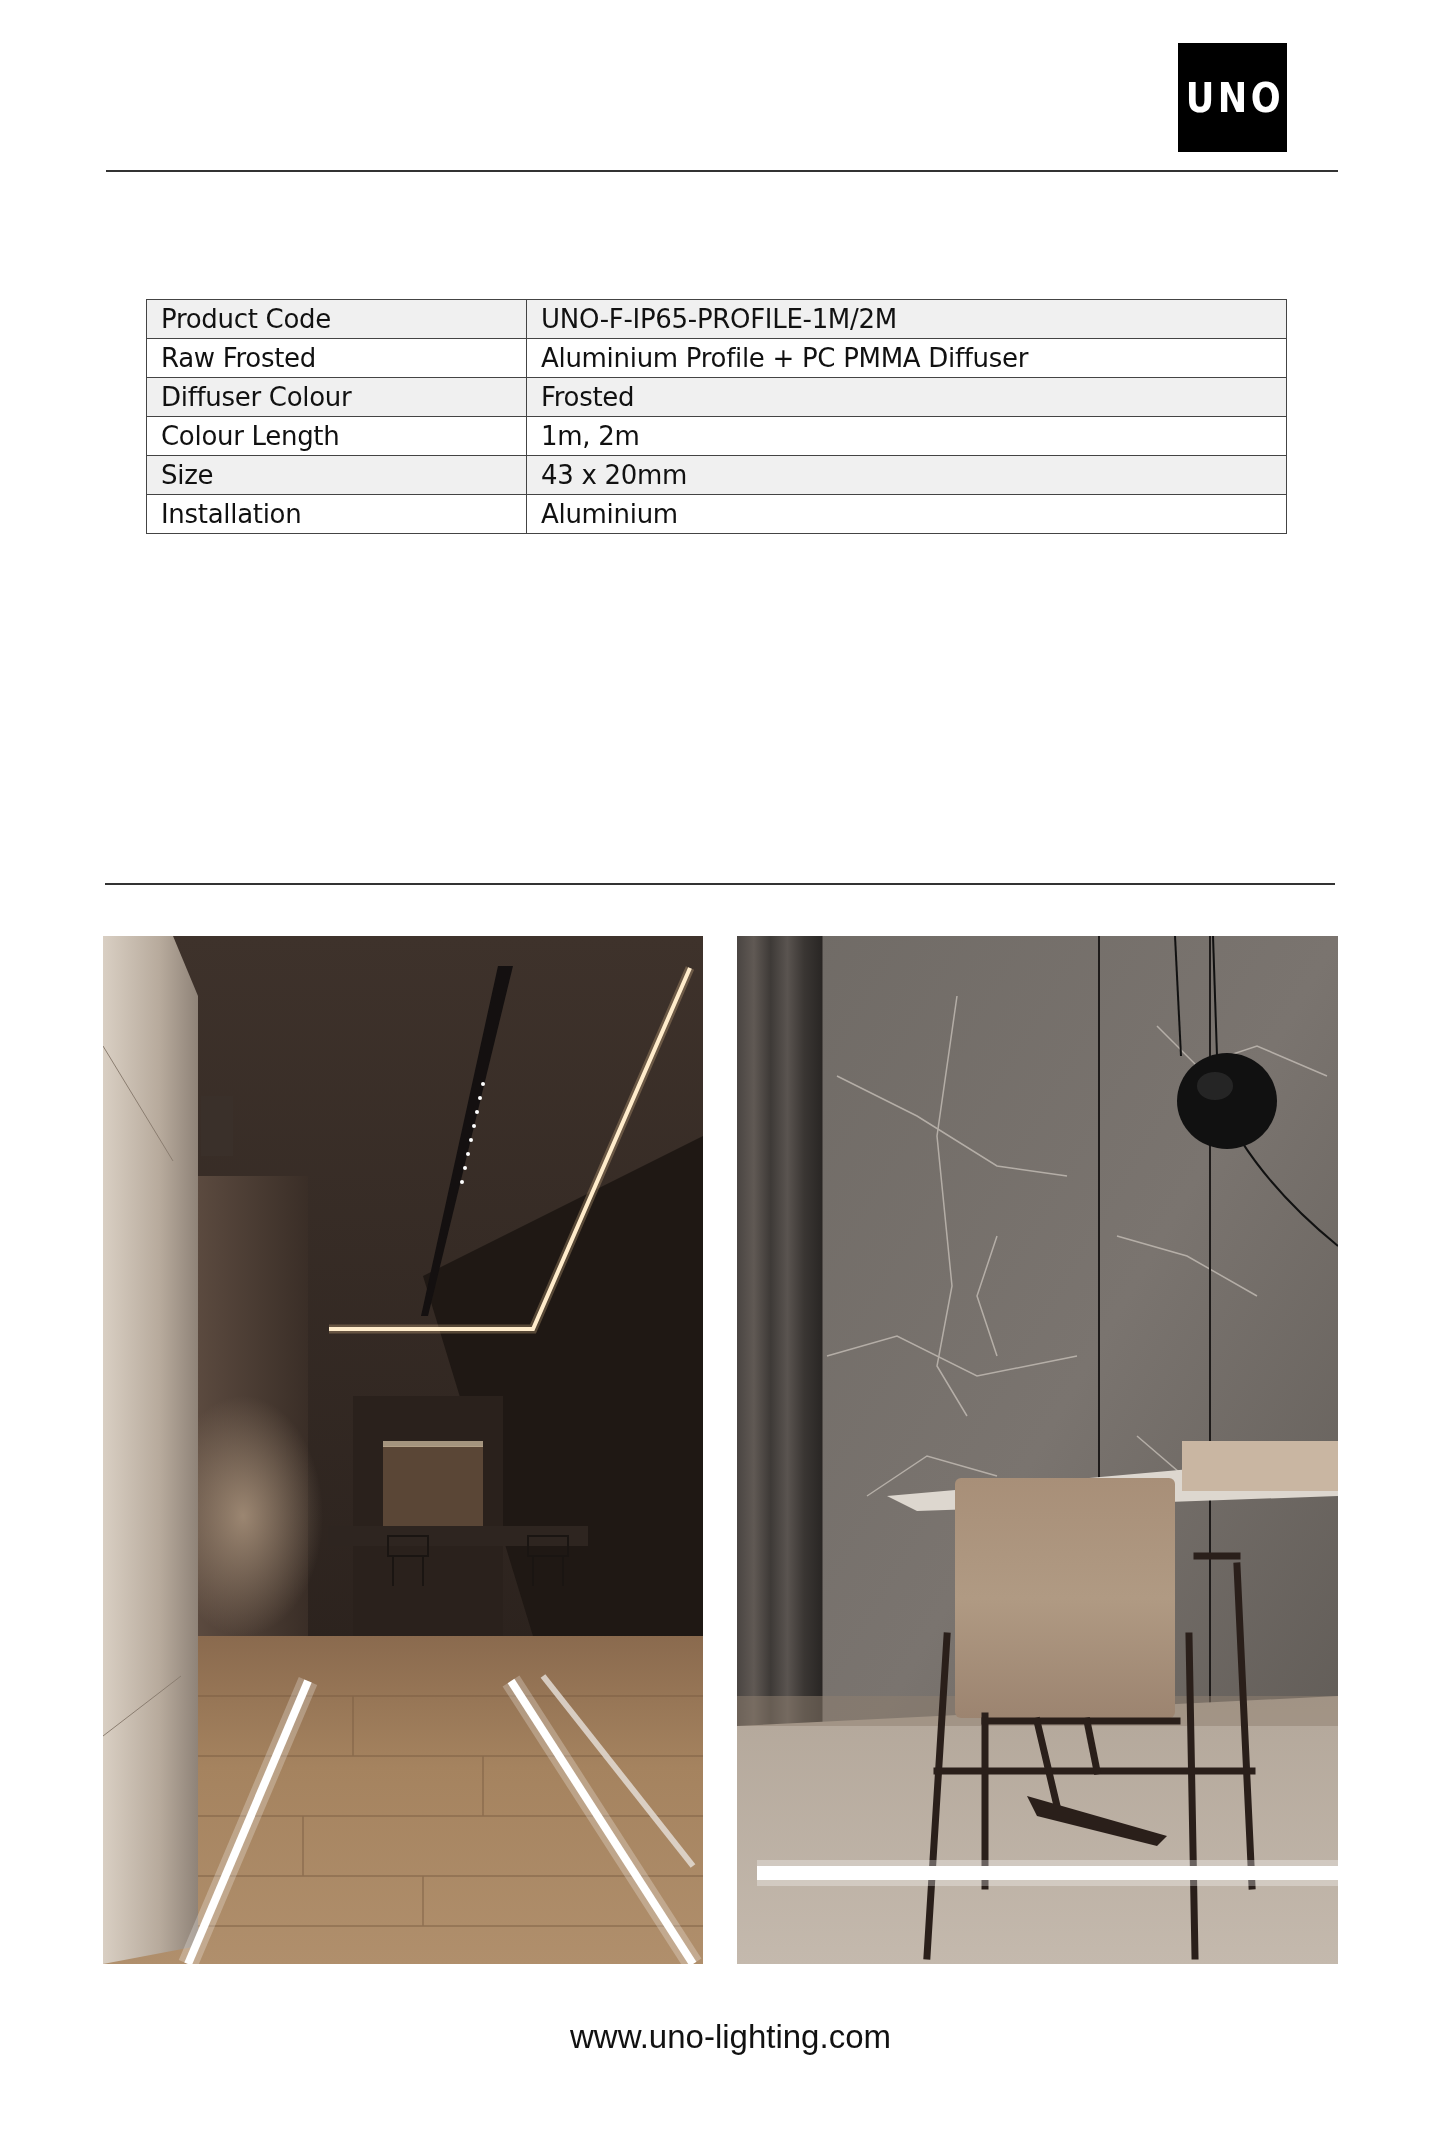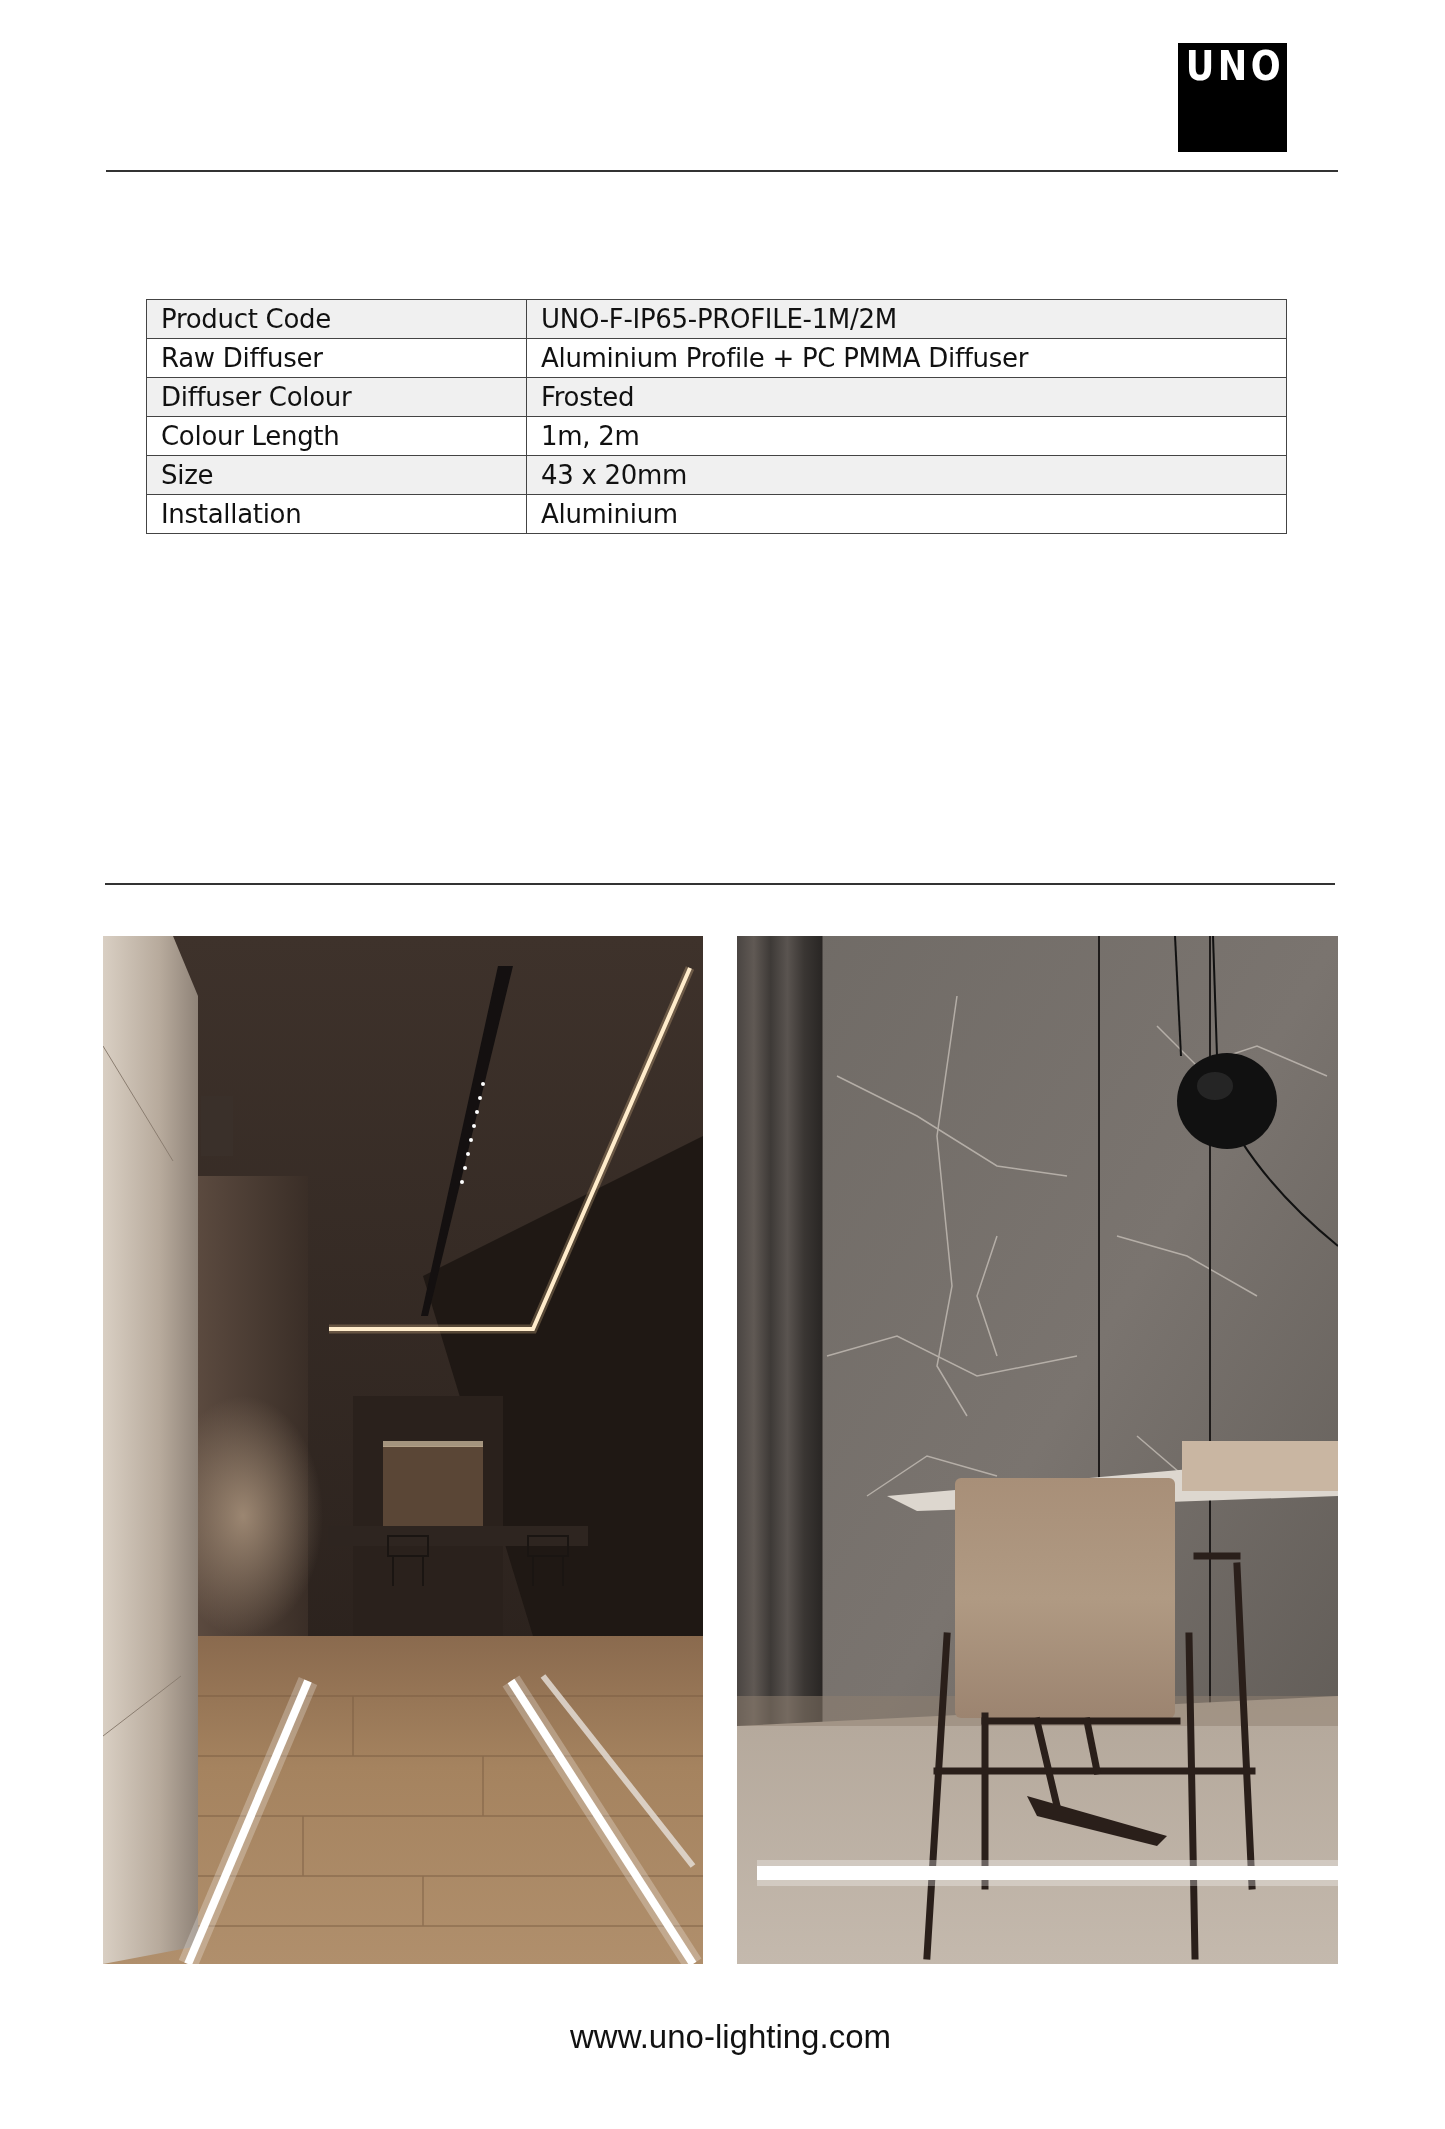--- a/index.html
+++ b/index.html
@@ -16,21 +16,21 @@
       color: #1a1a1a;
     }
     .logo {
       position: absolute;
       left: 1178px;
       top: 43px;
       width: 109px;
       height: 109px;
       background: #000;
       display: flex;
-      align-items: flex-start;
+      align-items: center;
       justify-content: center;
     }
     .logo span {
       color: #fff;
       font-family: "DejaVu Sans", sans-serif;
       font-weight: bold;
       font-size: 40px;
       letter-spacing: 4px;
       transform: scaleX(0.88);
       display: inline-block;
@@ -97,21 +97,21 @@
 
 <div class="rule top"></div>
 
 <table class="spec">
   <tbody>
     <tr class="shade">
       <td class="key">Product Code</td>
       <td>UNO-F-IP65-PROFILE-1M/2M</td>
     </tr>
     <tr class="plain">
-      <td class="key">Raw Diffuser</td>
+      <td class="key">Raw Frosted</td>
       <td>Aluminium Profile + PC PMMA Diffuser</td>
     </tr>
     <tr class="shade">
       <td class="key">Diffuser Colour</td>
       <td>Frosted</td>
     </tr>
     <tr class="plain">
       <td class="key">Colour Length</td>
       <td>1m, 2m</td>
     </tr>

